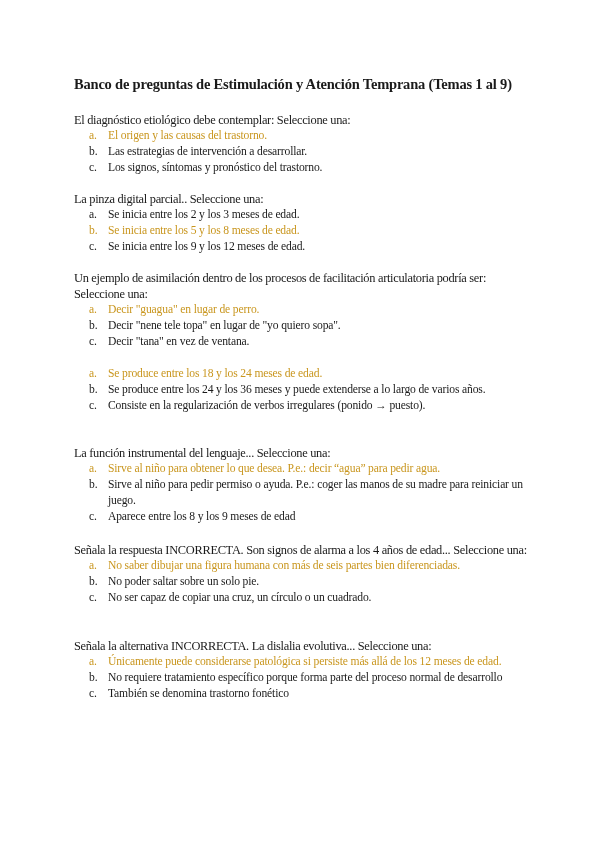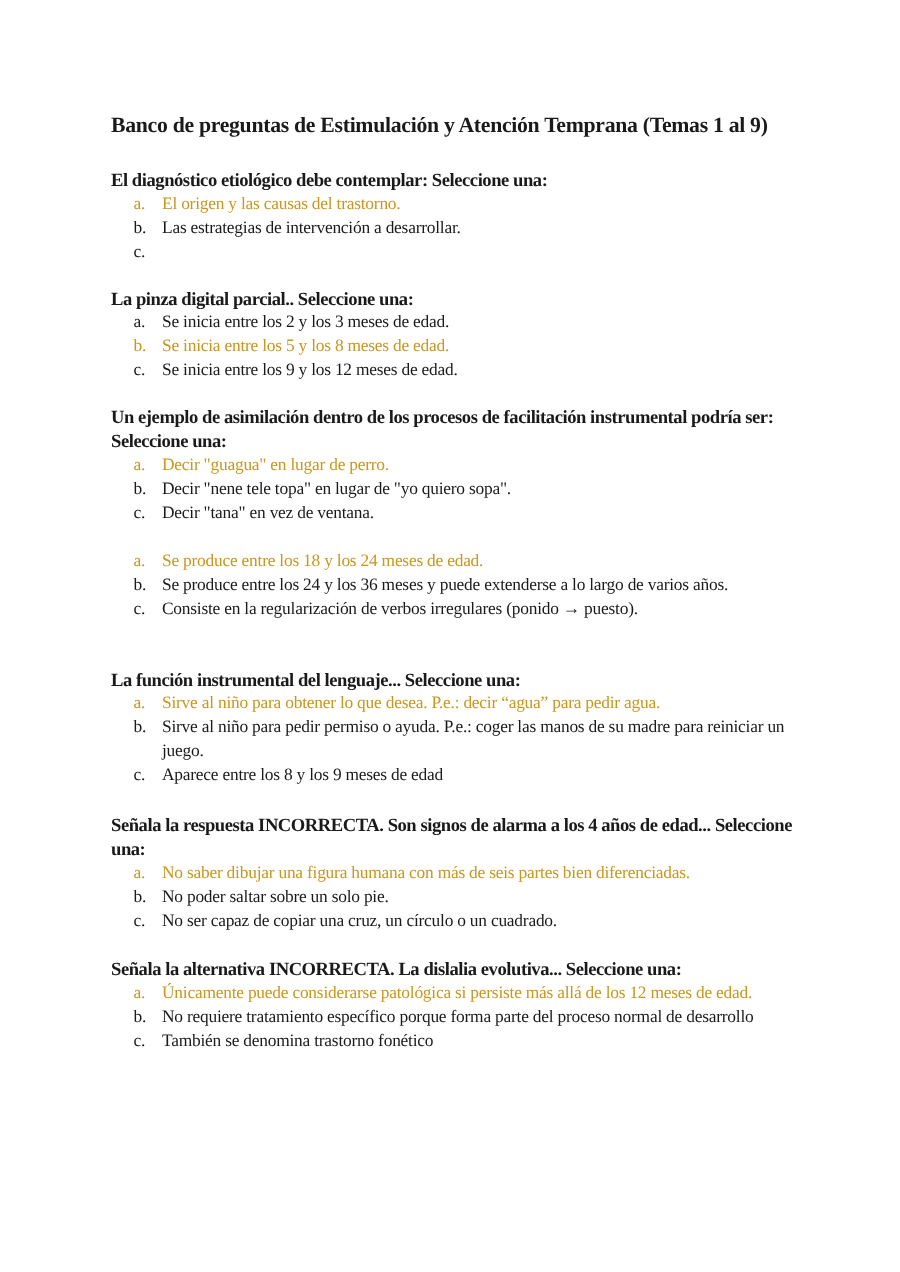--- a/index.html
+++ b/index.html
@@ -1,52 +1,52 @@
 <!DOCTYPE html>
 <html><head>
 <meta charset="utf-8">
 <style>
   html, body { margin: 0; padding: 0; background: #ffffff; }
   body { width: 600px; height: 848px; position: relative; overflow: hidden;
          font-family: "Liberation Serif", "DejaVu Serif", serif; color: #1a1a1a; }
   .page { position: absolute; left: 0; top: 2px; width: 517px; height: 848px; padding-left: 46px; }
   .title { position: absolute; left: 74px; top: 74px; font-size: 14.5px; font-weight: bold; letter-spacing: -0.2px; white-space: nowrap; }
   .q { position: absolute; left: 74px; width: 460px; }
-  .q-text { font-size: 12.4px; font-weight: bold; line-height: 16px; letter-spacing: -0.3px; margin: 0; }
+  .q-text { font-size: 12.4px; font-weight: normal; line-height: 16px; letter-spacing: -0.3px; margin: 0; }
   .opts { margin: 0; padding: 0; list-style: none; }
   .opt { position: relative; padding-left: 34px; font-size: 11.6px; line-height: 16px; letter-spacing: -0.15px; }
   .opt .letter { position: absolute; left: 15px; top: 0; }
   .opt.correct { color: #c9961e; }
 </style>
 </head>
 <body>
 
 <div class="page">
   <div class="title">Banco de preguntas de Estimulación y Atención Temprana (Temas 1 al 9)</div>
 
   <div class="q" style="top:110px;">
     <p class="q-text">El diagnóstico etiológico debe contemplar: Seleccione una:</p>
     <ul class="opts">
       <li class="opt correct"><span class="letter">a.</span><span>El origen y las causas del trastorno.</span></li>
       <li class="opt"><span class="letter">b.</span><span>Las estrategias de intervención a desarrollar.</span></li>
-      <li class="opt"><span class="letter">c.</span></li>
+      <li class="opt"><span class="letter">c.</span><span>Los signos, síntomas y pronóstico del trastorno.</span></li>
     </ul>
   </div>
 
   <div class="q" style="top:189px;">
     <p class="q-text">La pinza digital parcial.. Seleccione una:</p>
     <ul class="opts">
       <li class="opt"><span class="letter">a.</span><span>Se inicia entre los 2 y los 3 meses de edad.</span></li>
       <li class="opt correct"><span class="letter">b.</span><span>Se inicia entre los 5 y los 8 meses de edad.</span></li>
       <li class="opt"><span class="letter">c.</span><span>Se inicia entre los 9 y los 12 meses de edad.</span></li>
     </ul>
   </div>
 
   <div class="q" style="top:268px;">
-    <p class="q-text">Un ejemplo de asimilación dentro de los procesos de facilitación instrumental podría ser: Seleccione una:</p>
+    <p class="q-text">Un ejemplo de asimilación dentro de los procesos de facilitación articulatoria podría ser: Seleccione una:</p>
     <ul class="opts">
       <li class="opt correct"><span class="letter">a.</span><span>Decir "guagua" en lugar de perro.</span></li>
       <li class="opt"><span class="letter">b.</span><span>Decir "nene tele topa" en lugar de "yo quiero sopa".</span></li>
       <li class="opt"><span class="letter">c.</span><span>Decir "tana" en vez de ventana.</span></li>
     </ul>
   </div>
 
   <div class="q" style="top:364px;">
     <ul class="opts">
       <li class="opt correct"><span class="letter">a.</span><span>Se produce entre los 18 y los 24 meses de edad.</span></li>

